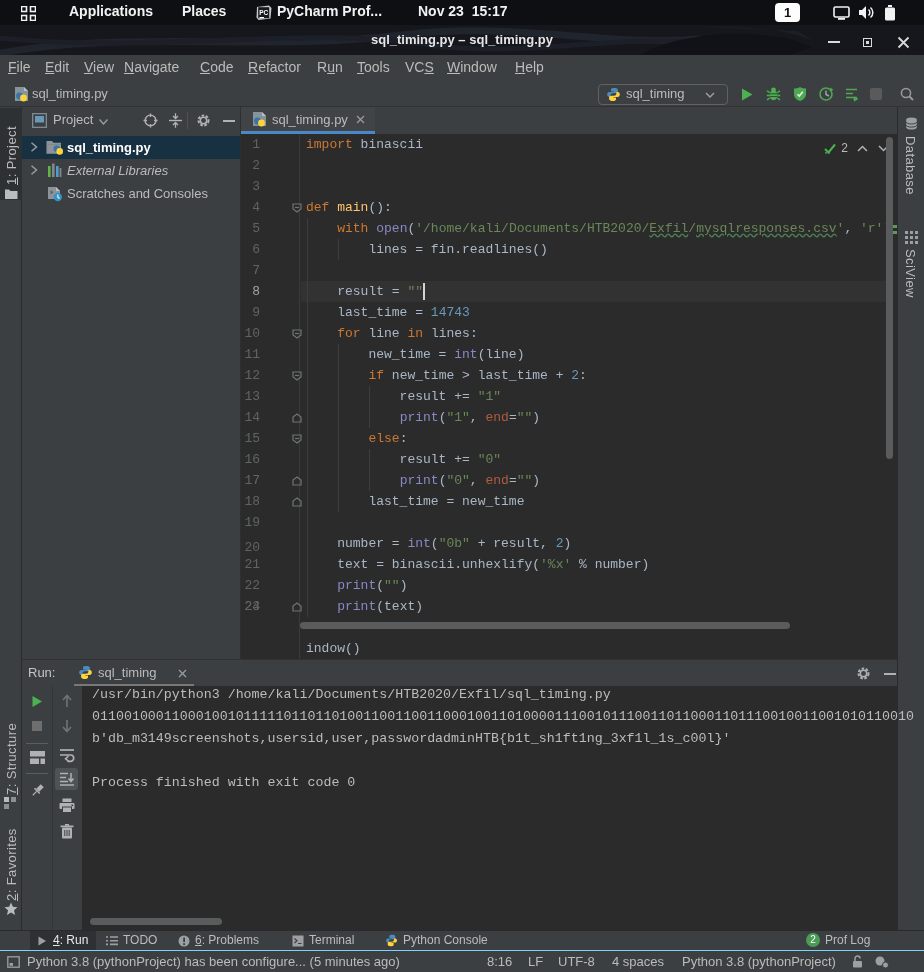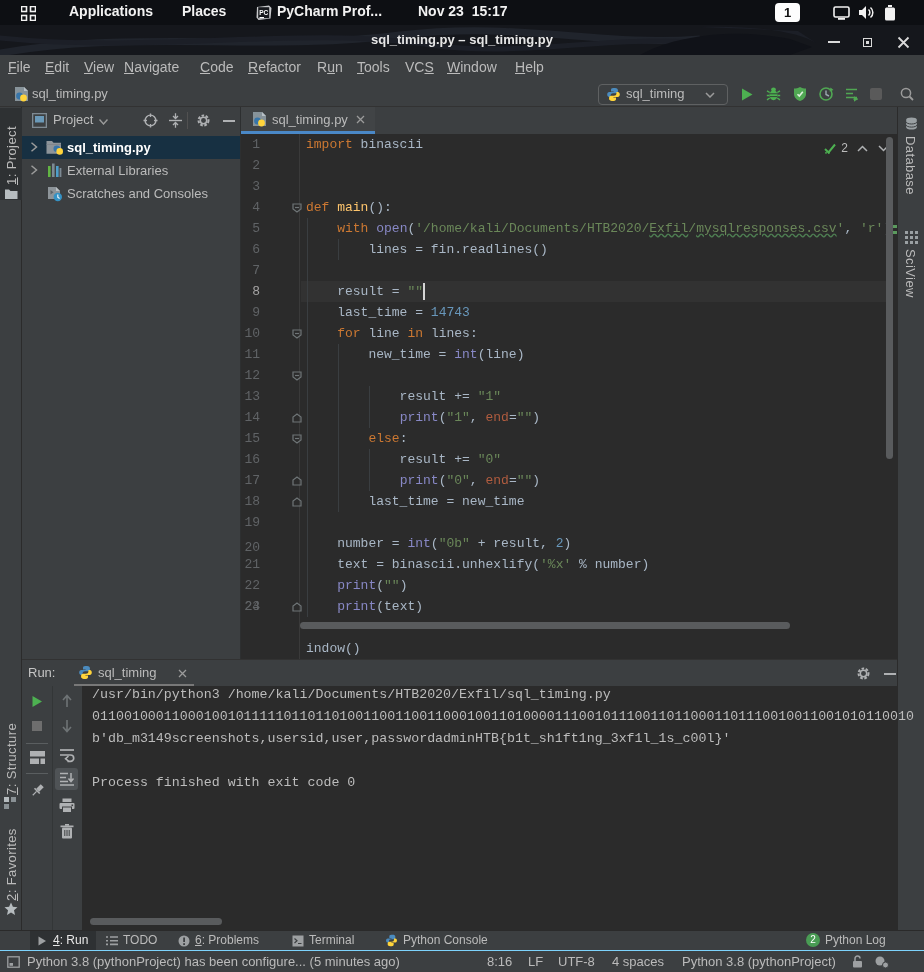--- a/index.html
+++ b/index.html
@@ -247,21 +247,21 @@
       <div class="prow">
         <svg class="abs" style="left:8px;top:6px" width="8" height="10" viewBox="0 0 8 10">
             <path d="M1.5 0.8 L6.5 5 L1.5 9.2" fill="none" stroke="#9b9b9b" stroke-width="1.5"></path>
           </svg>
         <svg class="abs" style="left:25px;top:4px" width="15" height="15" viewBox="0 0 15 15">
           <rect x="1" y="3" width="2.6" height="11" fill="#62b543"></rect>
           <rect x="5" y="0.5" width="2.6" height="13.5" fill="#7d8a93"></rect>
           <rect x="9" y="3" width="2.6" height="11" fill="#4f9ec9"></rect>
           <rect x="12.6" y="5" width="1.8" height="9" fill="#7d8a93"></rect>
         </svg>
-        <span style="position:absolute;left:45px;">External Libraries</span>
+        <span style="position:absolute;left:45px;font-style:italic;">External Libraries</span>
       </div>
       <div class="prow">
         <svg class="abs" style="left:25px;top:4px" width="16" height="16" viewBox="0 0 16 16">
           <path d="M1 1 h8 l4 4 v8 h-12 z" fill="#8d9499"></path>
           <path d="M9 1 l4 4 h-4 z" fill="#b9bfc3"></path>
           <path d="M3.5 4 l3 2.2 l-3 2.2 z" fill="#5b6267"></path>
           <circle cx="10.8" cy="11" r="4.2" fill="#3592c4"></circle>
           <path d="M10.8 8.6 v2.6 l1.8 1.2" stroke="#eaf4fa" stroke-width="1.2" fill="none"></path>
         </svg>
         <span style="position:absolute;left:45px;">Scratches and Consoles</span>
@@ -347,20 +347,21 @@
     </div>
     <div id="code">
       <div class="cl" style="top:0px"><span class="k">import</span> binascii</div>
       <div class="cl" style="top:63px"><span class="k">def </span><span class="fn">main</span>():</div>
       <div class="cl" style="top:84px">    <span class="k">with </span><span class="b">open</span>(<span class="s">'/home/kali/Documents/HTB2020/<span class="wav">Exfil</span>/<span class="wav">mysqlresponses.csv</span>'</span>, <span class="s">'r'</span>)</div>
       <div class="cl" style="top:105px">        lines = fin.readlines()</div>
       <div class="cl" style="top:147px">    result = <span class="s">""</span></div>
       <div class="cl" style="top:168px">    last_time = <span class="n">14743</span></div>
       <div class="cl" style="top:210px">        new_time = <span class="b">int</span>(line)</div>
       <div class="cl" style="top:189px">    <span class="k">for </span>line<span class="k"> in </span>lines:</div>
+      <div class="cl" style="top:231px">        <span class="k">if </span>new_time &gt; last_time + <span class="n">2</span>:</div>
       <div class="cl" style="top:252px">            result += <span class="s">"1"</span></div>
       <div class="cl" style="top:273px">            <span class="b">print</span>(<span class="s">"1"</span>, <span class="pa">end</span>=<span class="s">""</span>)</div>
       <div class="cl" style="top:294px">        <span class="k">else</span>:</div>
       <div class="cl" style="top:315px">            result += <span class="s">"0"</span></div>
       <div class="cl" style="top:336px">            <span class="b">print</span>(<span class="s">"0"</span>, <span class="pa">end</span>=<span class="s">""</span>)</div>
       <div class="cl" style="top:357px">        last_time = new_time</div>
       <div class="cl" style="top:399px">    number = <span class="b">int</span>(<span class="s">"0b"</span> + result, <span class="n">2</span>)</div>
       <div class="cl" style="top:420px">    text = binascii.unhexlify(<span class="s">'%x'</span> % number)</div>
       <div class="cl" style="top:441px">    <span class="b">print</span>(<span class="s">""</span>)</div>
       <div class="cl" style="top:462px">    <span class="b">print</span>(text)</div>
@@ -482,21 +483,21 @@
       <rect x="0.5" y="0.5" width="11" height="11" fill="#9da0a2"></rect>
       <path d="M2.5 3.5 L5 5.8 L2.5 8 M6 8.5 h3.5" stroke="#3c3f41" stroke-width="1.2" fill="none"></path>
     </svg>
     <span class="abs" style="left:309px;top:2px">Terminal</span>
     <span class="abs" style="left:385px;top:3px"><svg width="13" height="13" viewBox="0 0 15 15">
       <path d="M7.3 1 C5.5 1 5 1.9 5 2.9 V4.6 h2.6 v0.5 H3.2 C2 5.1 1.2 6 1.2 7.5 c0 1.5 0.8 2.4 2 2.4 H4.6 V8.4 C4.6 7 5.7 6.2 7 6.2 h3 c1.1 0 1.9-0.8 1.9-1.9 V2.9 C11.9 1.8 10.5 1 9.2 1 Z" fill="#4b8bbe"></path>
       <path d="M7.7 14 c1.8 0 2.3-0.9 2.3-1.9 V10.4 h-2.6 v-0.5 h4.4 c1.2 0 2-0.9 2-2.4 c0-1.5-0.8-2.4-2-2.4 H10.4 v1.5 c0 1.4-1.1 2.2-2.4 2.2 h-3 c-1.1 0-1.9 0.8-1.9 1.9 v1.4 C3.1 13.2 4.5 14 5.8 14 Z" fill="#ffd43b"></path>
     </svg></span>
     <span class="abs" style="left:403px;top:2px">Python Console</span>
     <span class="abs" style="left:806px;top:2px;width:14px;height:14px;background:#499c54;border-radius:50%;color:#fff;text-align:center;font-size:10px;line-height:14px;">2</span>
-    <span class="abs" style="left:825px;top:2px">Python Log</span>
+    <span class="abs" style="left:825px;top:2px">Prof Log</span>
   </div>
   <div class="abs" id="statusbar">
     <svg class="abs" style="left:7px;top:5px" width="13" height="12" viewBox="0 0 13 12">
       <rect x="0.8" y="0.8" width="11.4" height="10.4" fill="none" stroke="#9da0a2" stroke-width="1.3"></rect>
       <rect x="2.5" y="7" width="3.5" height="2.8" fill="#9da0a2"></rect>
     </svg>
     <span class="abs" style="left:27px;top:3px">Python 3.8 (pythonProject) has been configure... (5 minutes ago)</span>
     <span class="abs" style="left:487px;top:3px">8:16</span>
     <span class="abs" style="left:528px;top:3px">LF</span>
     <span class="abs" style="left:558px;top:3px">UTF-8</span>

